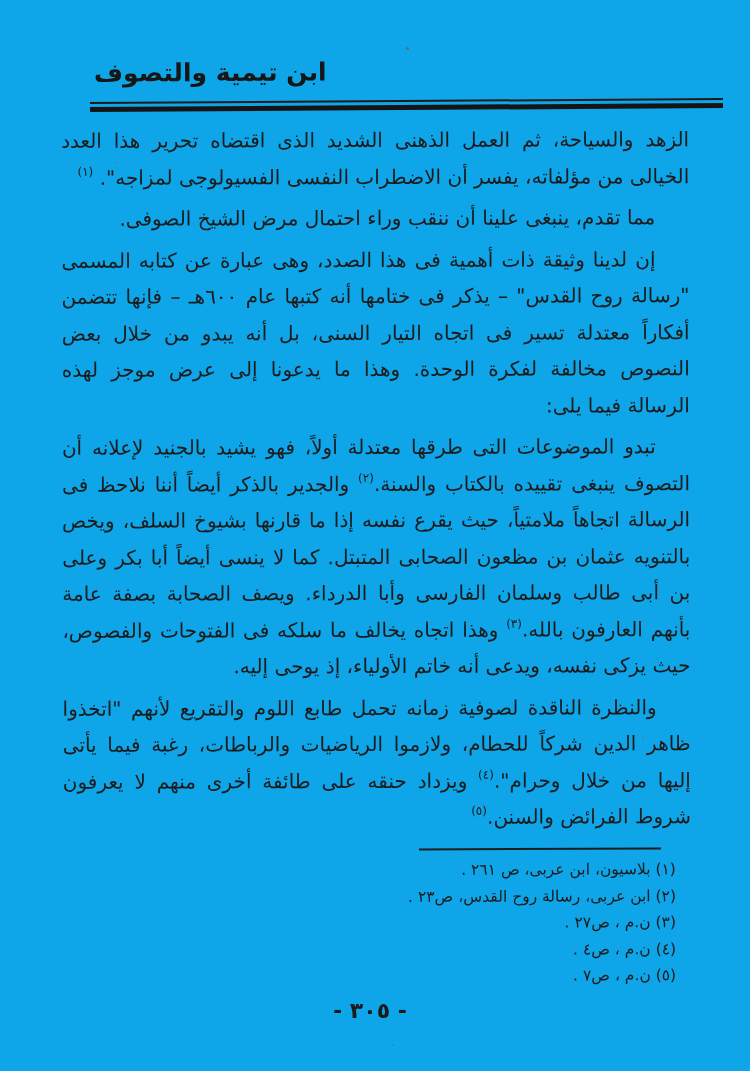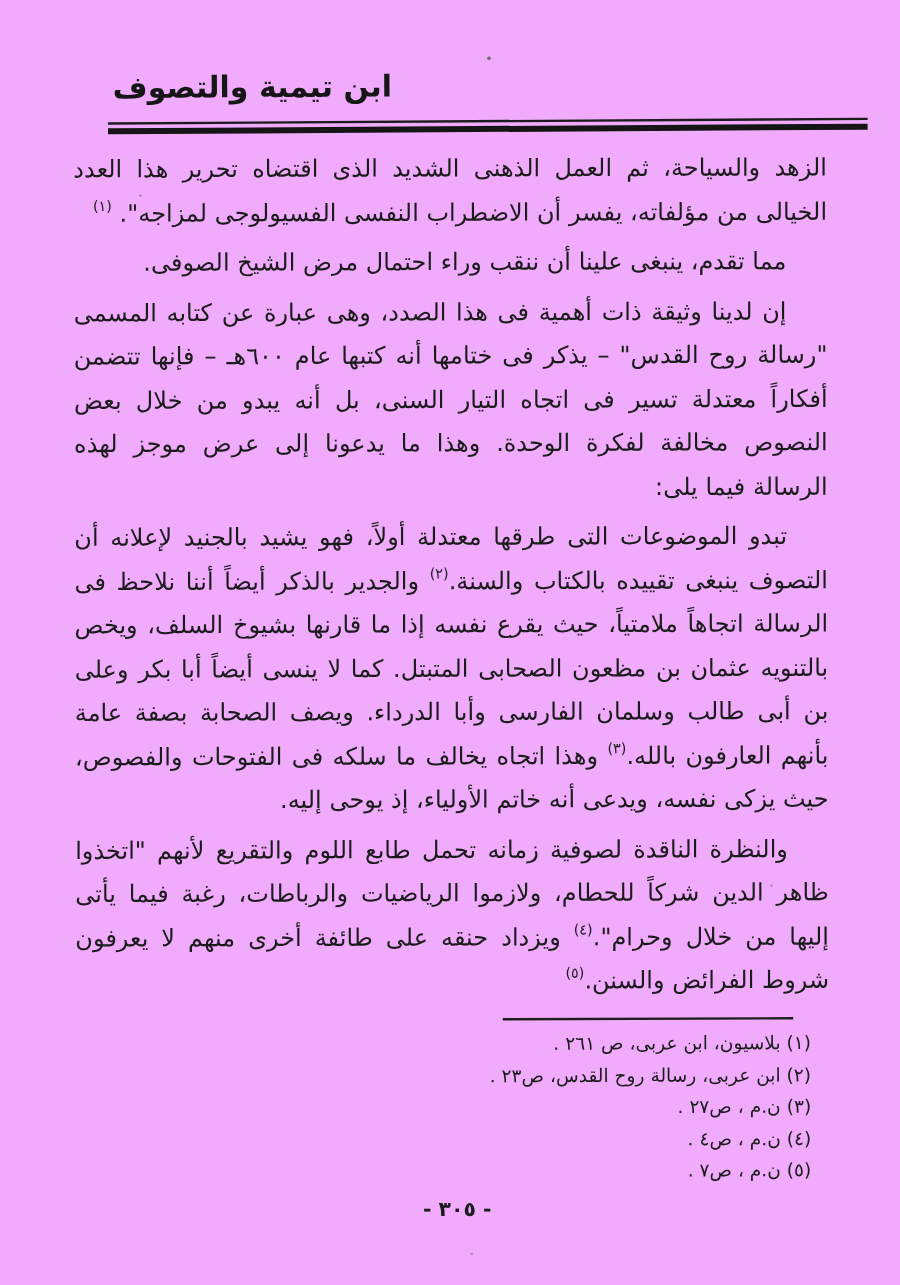--- a/index.html
+++ b/index.html
@@ -1,20 +1,20 @@
 <!DOCTYPE html>
 <html lang="ar"><head>
 <meta charset="utf-8">
 <style>
   html,body{margin:0;padding:0;background:#e8e8e6;}
   .page{
     position:relative;
     width:750px;height:1071px;
     margin:0 auto;
-    background:#f0abfc;
+    background:#0ea5e9;
     color:#1b1b1b;
     font-family:"DejaVu Sans", sans-serif;
     overflow:hidden;
   }
   
   .header{position:absolute;top:56px;left:90px;right:27px;height:56px;}
   .book-title{
     position:absolute;left:4px;top:2px;
     font-size:25px;font-weight:bold;
     letter-spacing:-0.5px;
@@ -53,24 +53,24 @@
   }
   .footnotes{
     position:absolute;top:857px;right:74px;left:62px;
     direction:rtl;text-align:right;
     font-size:15.5px;line-height:26.5px;
     transform:rotate(-0.15deg);
   }
   .footnotes .fn{white-space:nowrap;}
   
   .page-number{
-    position:absolute;top:998px;left:11px;width:740px;
+    position:absolute;top:998px;left:0;width:740px;
     text-align:center;
     direction:rtl;
-    font-size:17px;font-weight:bold;
+    font-size:22px;font-weight:bold;
     letter-spacing:2px;
   }
   
   .speck{position:absolute;background:#6a6a66;border-radius:50%;}
   .s1{left:406px;top:47px;width:3px;height:3px;}
   .s2{left:116px;top:162px;width:2px;height:2px;opacity:.6;}
   .s3{left:642px;top:737px;width:2px;height:2px;opacity:.55;}
   .s4{left:392px;top:1044px;width:2px;height:2px;opacity:.5;}
 </style>
 </head>

